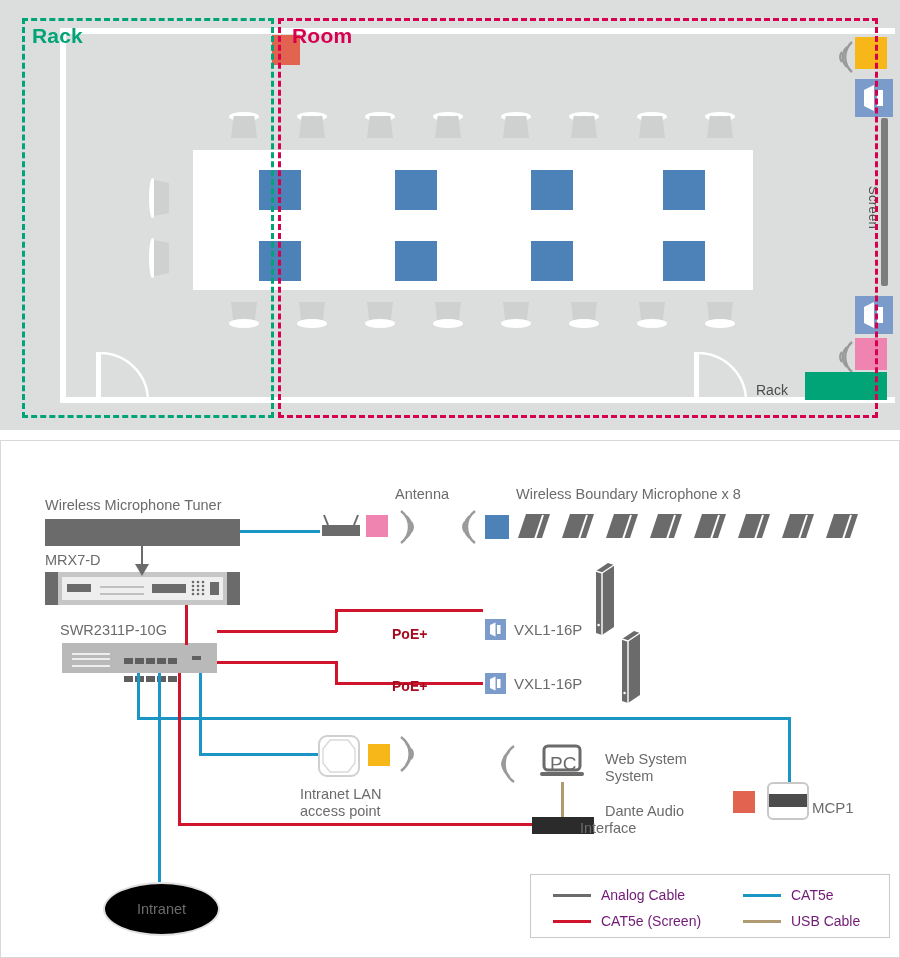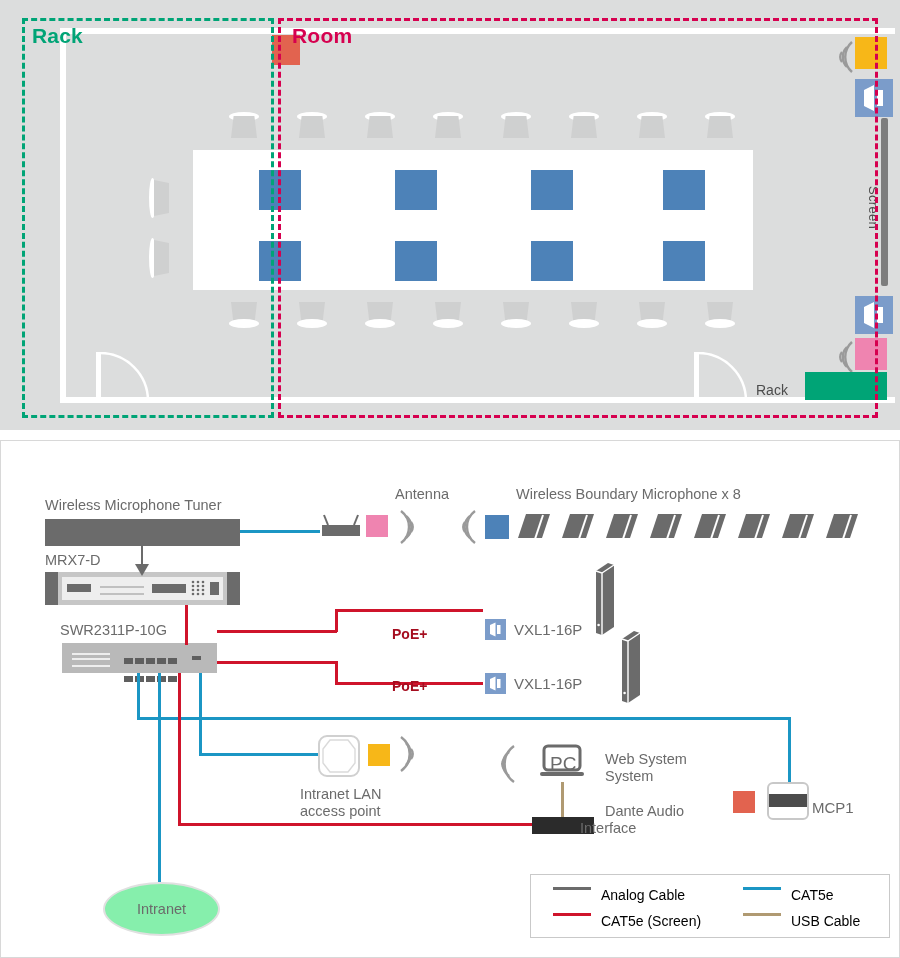--- a/index.html
+++ b/index.html
@@ -78,24 +78,24 @@
 
   .bmic{position:absolute;width:36px;height:28px;}
   .colspk{position:absolute;width:22px;height:75px;}
 
   .pc{position:absolute;left:539px;top:744px;width:46px;height:38px;}
   .dante{position:absolute;left:532px;top:817px;width:62px;height:17px;background:#2b2b2b;}
   .mcp{position:absolute;left:767px;top:782px;width:38px;height:34px;border:2px solid #c8c8c8;border-radius:6px;background:#fff;}
   .mcp .band{position:absolute;left:0;top:10px;width:100%;height:13px;background:#4c4c4c;}
 
   .intranet{position:absolute;left:103px;top:882px;width:113px;height:50px;border:2px solid #e0e0e0;border-radius:50%;
-            display:flex;align-items:center;justify-content:center;font-size:14.5px;color:#6b6b6b;background:#86efac;}
+            display:flex;align-items:center;justify-content:center;font-size:14.5px;color:#6b6b6b;background:#000000;}
 
   .legend{position:absolute;left:530px;top:874px;width:358px;height:62px;border:1px solid #c9c9c9;background:#fff;}
-  .legend .row{position:absolute;display:flex;font-size:14px;color:#000000;}
+  .legend .row{position:absolute;display:flex;align-items:center;font-size:14px;color:#701a75;}
   .legend .sw-line{width:38px;height:3px;margin-right:10px;}
   .wave-d{position:absolute;}
 </style>
 </head>
 <body>
 
 <div id="root">
 
   <div class="plan">
     <div class="plan-inner"></div>

